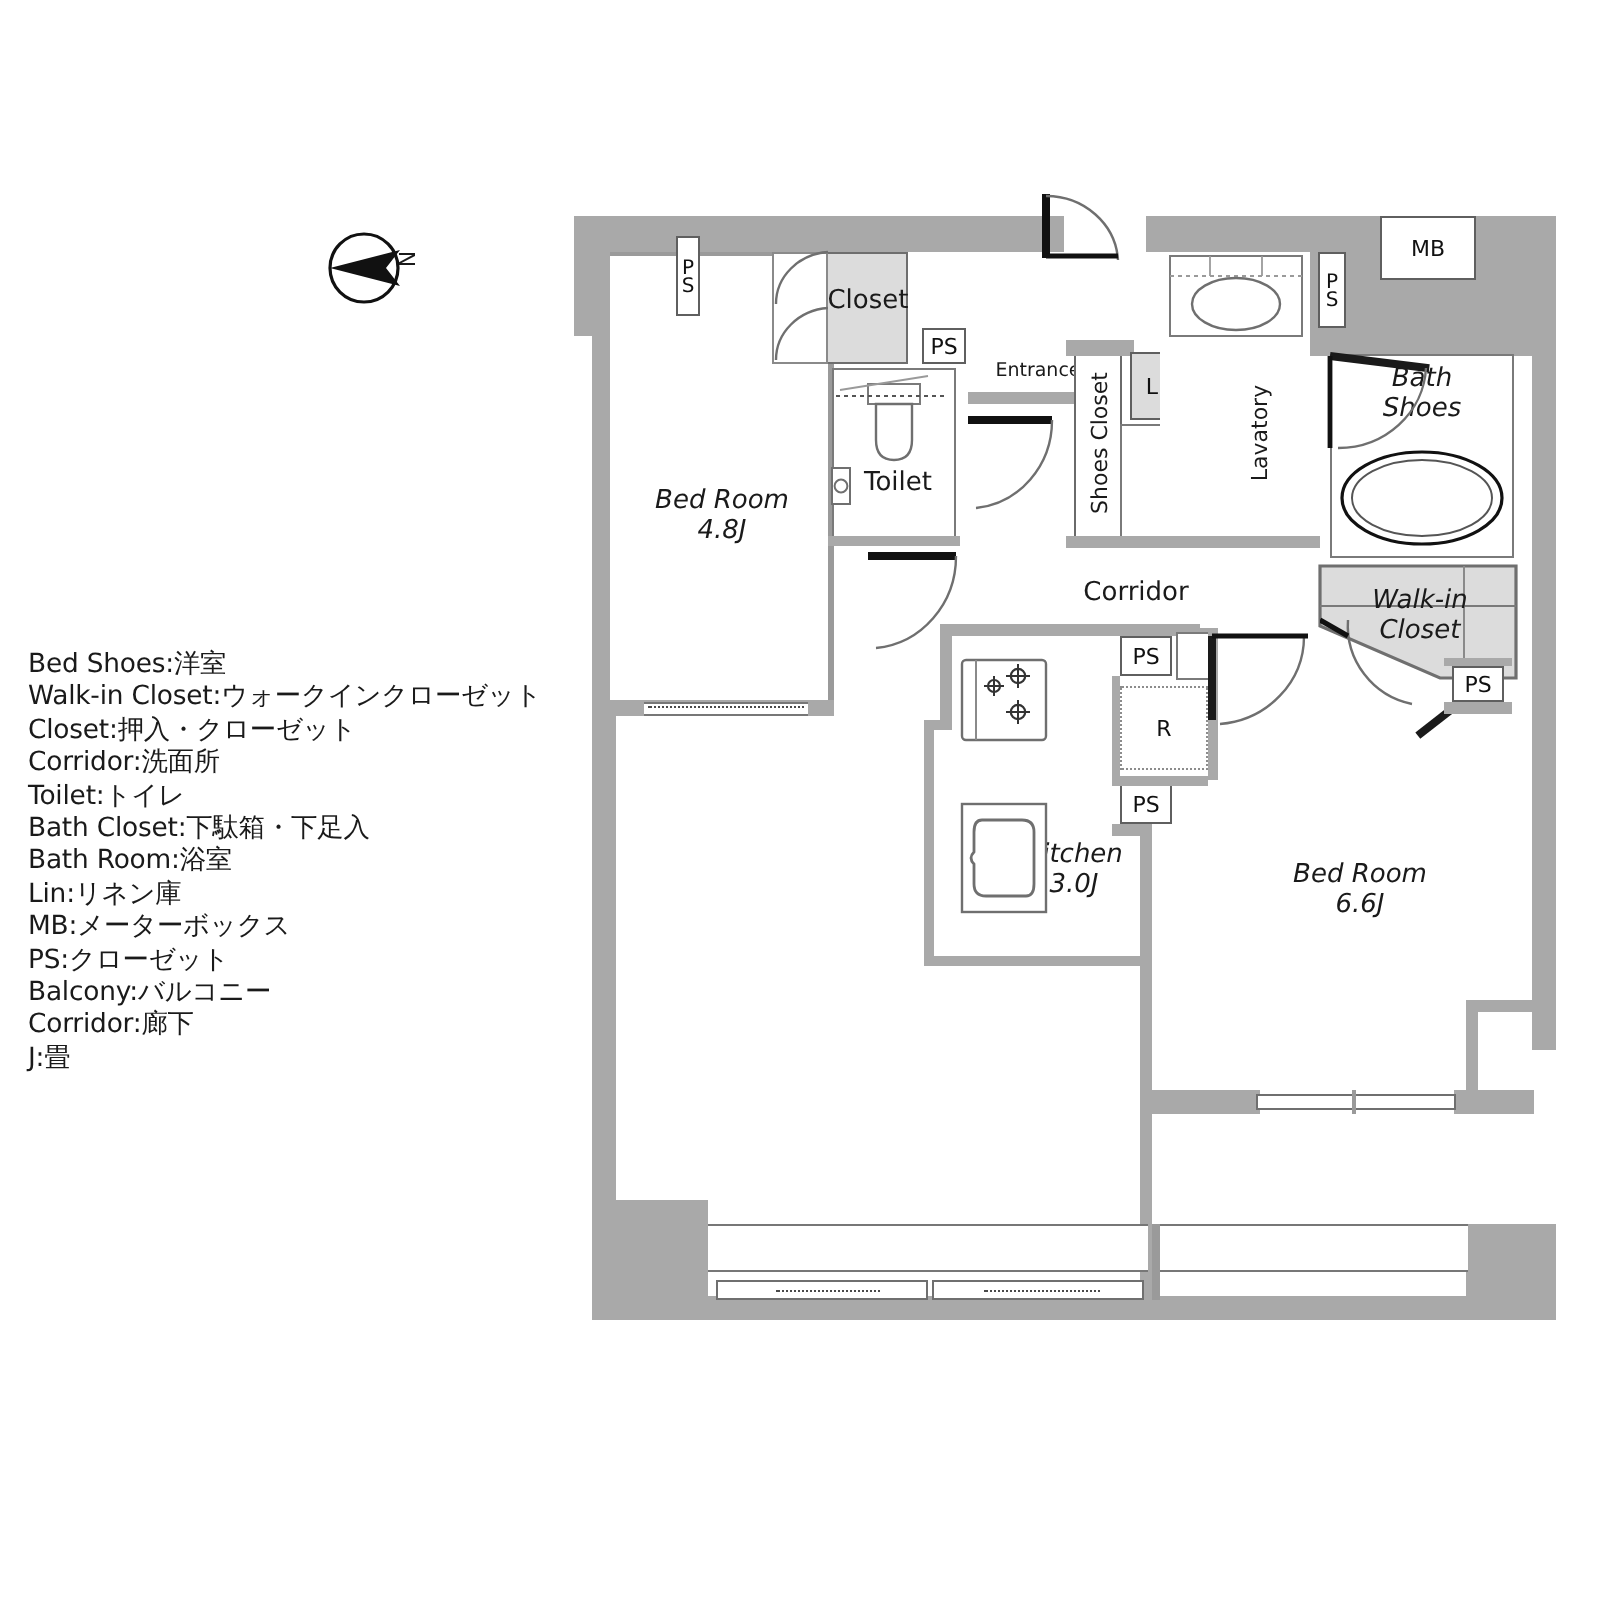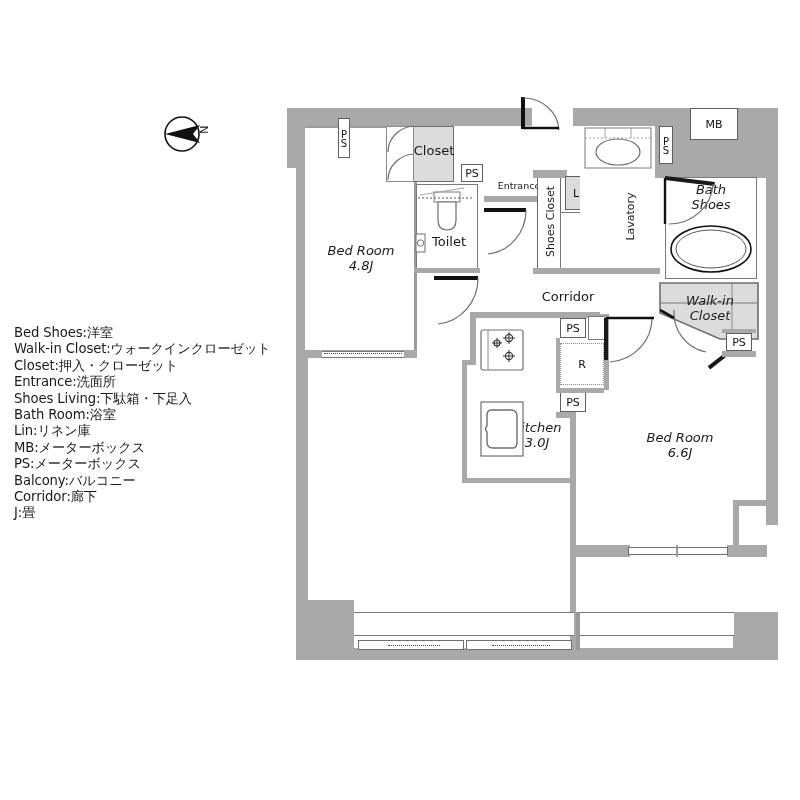--- a/index.html
+++ b/index.html
@@ -48,26 +48,27 @@
 </style>
 </head>
 <body>
 
 <div id="stage">
 
   <div id="legend">
     <div class="lrow">Bed Shoes:洋室</div>
     <div class="lrow">Walk-in Closet:ウォークインクローゼット</div>
     <div class="lrow">Closet:押入・クローゼット</div>
-    <div class="lrow">Entrance:洗面所</div>
-    <div class="lrow">Shoes Living:下駄箱・下足入</div>
+    <div class="lrow">Corridor:洗面所</div>
+    <div class="lrow">Toilet:トイレ</div>
+    <div class="lrow">Bath Closet:下駄箱・下足入</div>
     <div class="lrow">Bath Room:浴室</div>
     <div class="lrow">Lin:リネン庫</div>
     <div class="lrow">MB:メーターボックス</div>
-    <div class="lrow">PS:メーターボックス</div>
+    <div class="lrow">PS:クローゼット</div>
     <div class="lrow">Balcony:バルコニー</div>
     <div class="lrow">Corridor:廊下</div>
     <div class="lrow">J:畳</div>
   </div>
 
   <div id="compass">
     <svg width="62" height="50" viewBox="0 0 62 50">
       <circle cx="22" cy="24" r="17" fill="#fff" stroke="#111" stroke-width="1.6"></circle>
       <path d="M5 24 L40 15 L33 24 L40 33 Z" fill="#111"></path>
     </svg>

